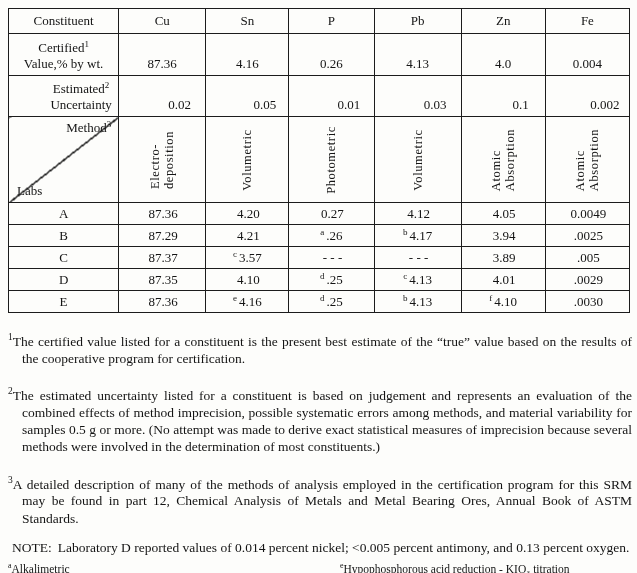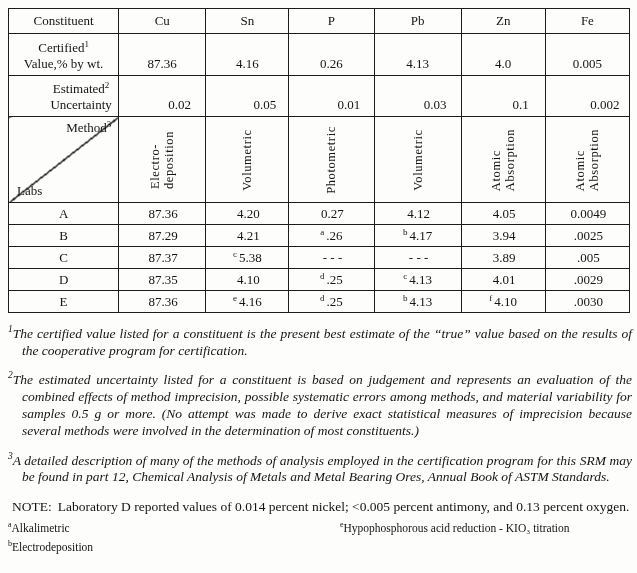--- a/index.html
+++ b/index.html
@@ -62,25 +62,25 @@
     transform:translate(-50%,-50%) rotate(-90deg);
     white-space:pre-line;
     font-size:12.5px;
     letter-spacing:0.6px;
     line-height:1.15;
     text-align:left;
   }
 
   
   .fn{
-    margin:10px 0 0 0;
+    margin:18px 0 0 0;
     font-size:13.5px;
     line-height:1.28;
     text-align:justify;
-    padding-left:14px;text-indent:-14px;font-style:italic;
+    padding-left:14px;text-indent:-14px;
   }
   .fn sup{font-size:9.5px;}
   .note{
     margin:12px 0 0 4px;
     font-size:13.5px;
     line-height:1.3;
     padding-left:62px;text-indent:-62px;
   }
   .note .note-label{margin-right:6px;}
 
@@ -128,21 +128,21 @@
         <div class="twoline">
           <span>Certified</span><sup class="fnmark">1</sup><br>
           <span>Value,% by wt.</span>
         </div>
       </td>
       <td>87.36</td>
       <td>4.16</td>
       <td>0.26</td>
       <td>4.13</td>
       <td>4.0</td>
-      <td>0.005</td>
+      <td>0.004</td>
     </tr>
 
     <tr class="estrow">
       <td class="labelcell">
         <div class="twoline">
           <span>Estimated</span><sup class="fnmark">2</sup><br>
           <span>Uncertainty</span>
         </div>
       </td>
       <td>0.02</td>
@@ -197,21 +197,21 @@
       <td><span class="vsup"></span><span>87.29</span></td>
       <td><span class="vsup"></span><span>4.21</span></td>
       <td><span class="vsup">a</span><span>.26</span></td>
       <td><span class="vsup">b</span><span>4.17</span></td>
       <td><span class="vsup"></span><span>3.94</span></td>
       <td><span class="vsup"></span><span>.0025</span></td>
     </tr>
     <tr class="labrow">
       <td>C</td>
       <td><span class="vsup"></span><span>87.37</span></td>
-      <td><span class="vsup">c</span><span>5.38</span></td>
+      <td><span class="vsup">c</span><span>3.57</span></td>
       <td><span class="vsup"></span><span>- - -</span></td>
       <td><span class="vsup"></span><span>- - -</span></td>
       <td><span class="vsup"></span><span>3.89</span></td>
       <td><span class="vsup"></span><span>.005</span></td>
     </tr>
     <tr class="labrow">
       <td>D</td>
       <td><span class="vsup"></span><span>87.35</span></td>
       <td><span class="vsup"></span><span>4.10</span></td>
       <td><span class="vsup">d</span><span>.25</span></td>

